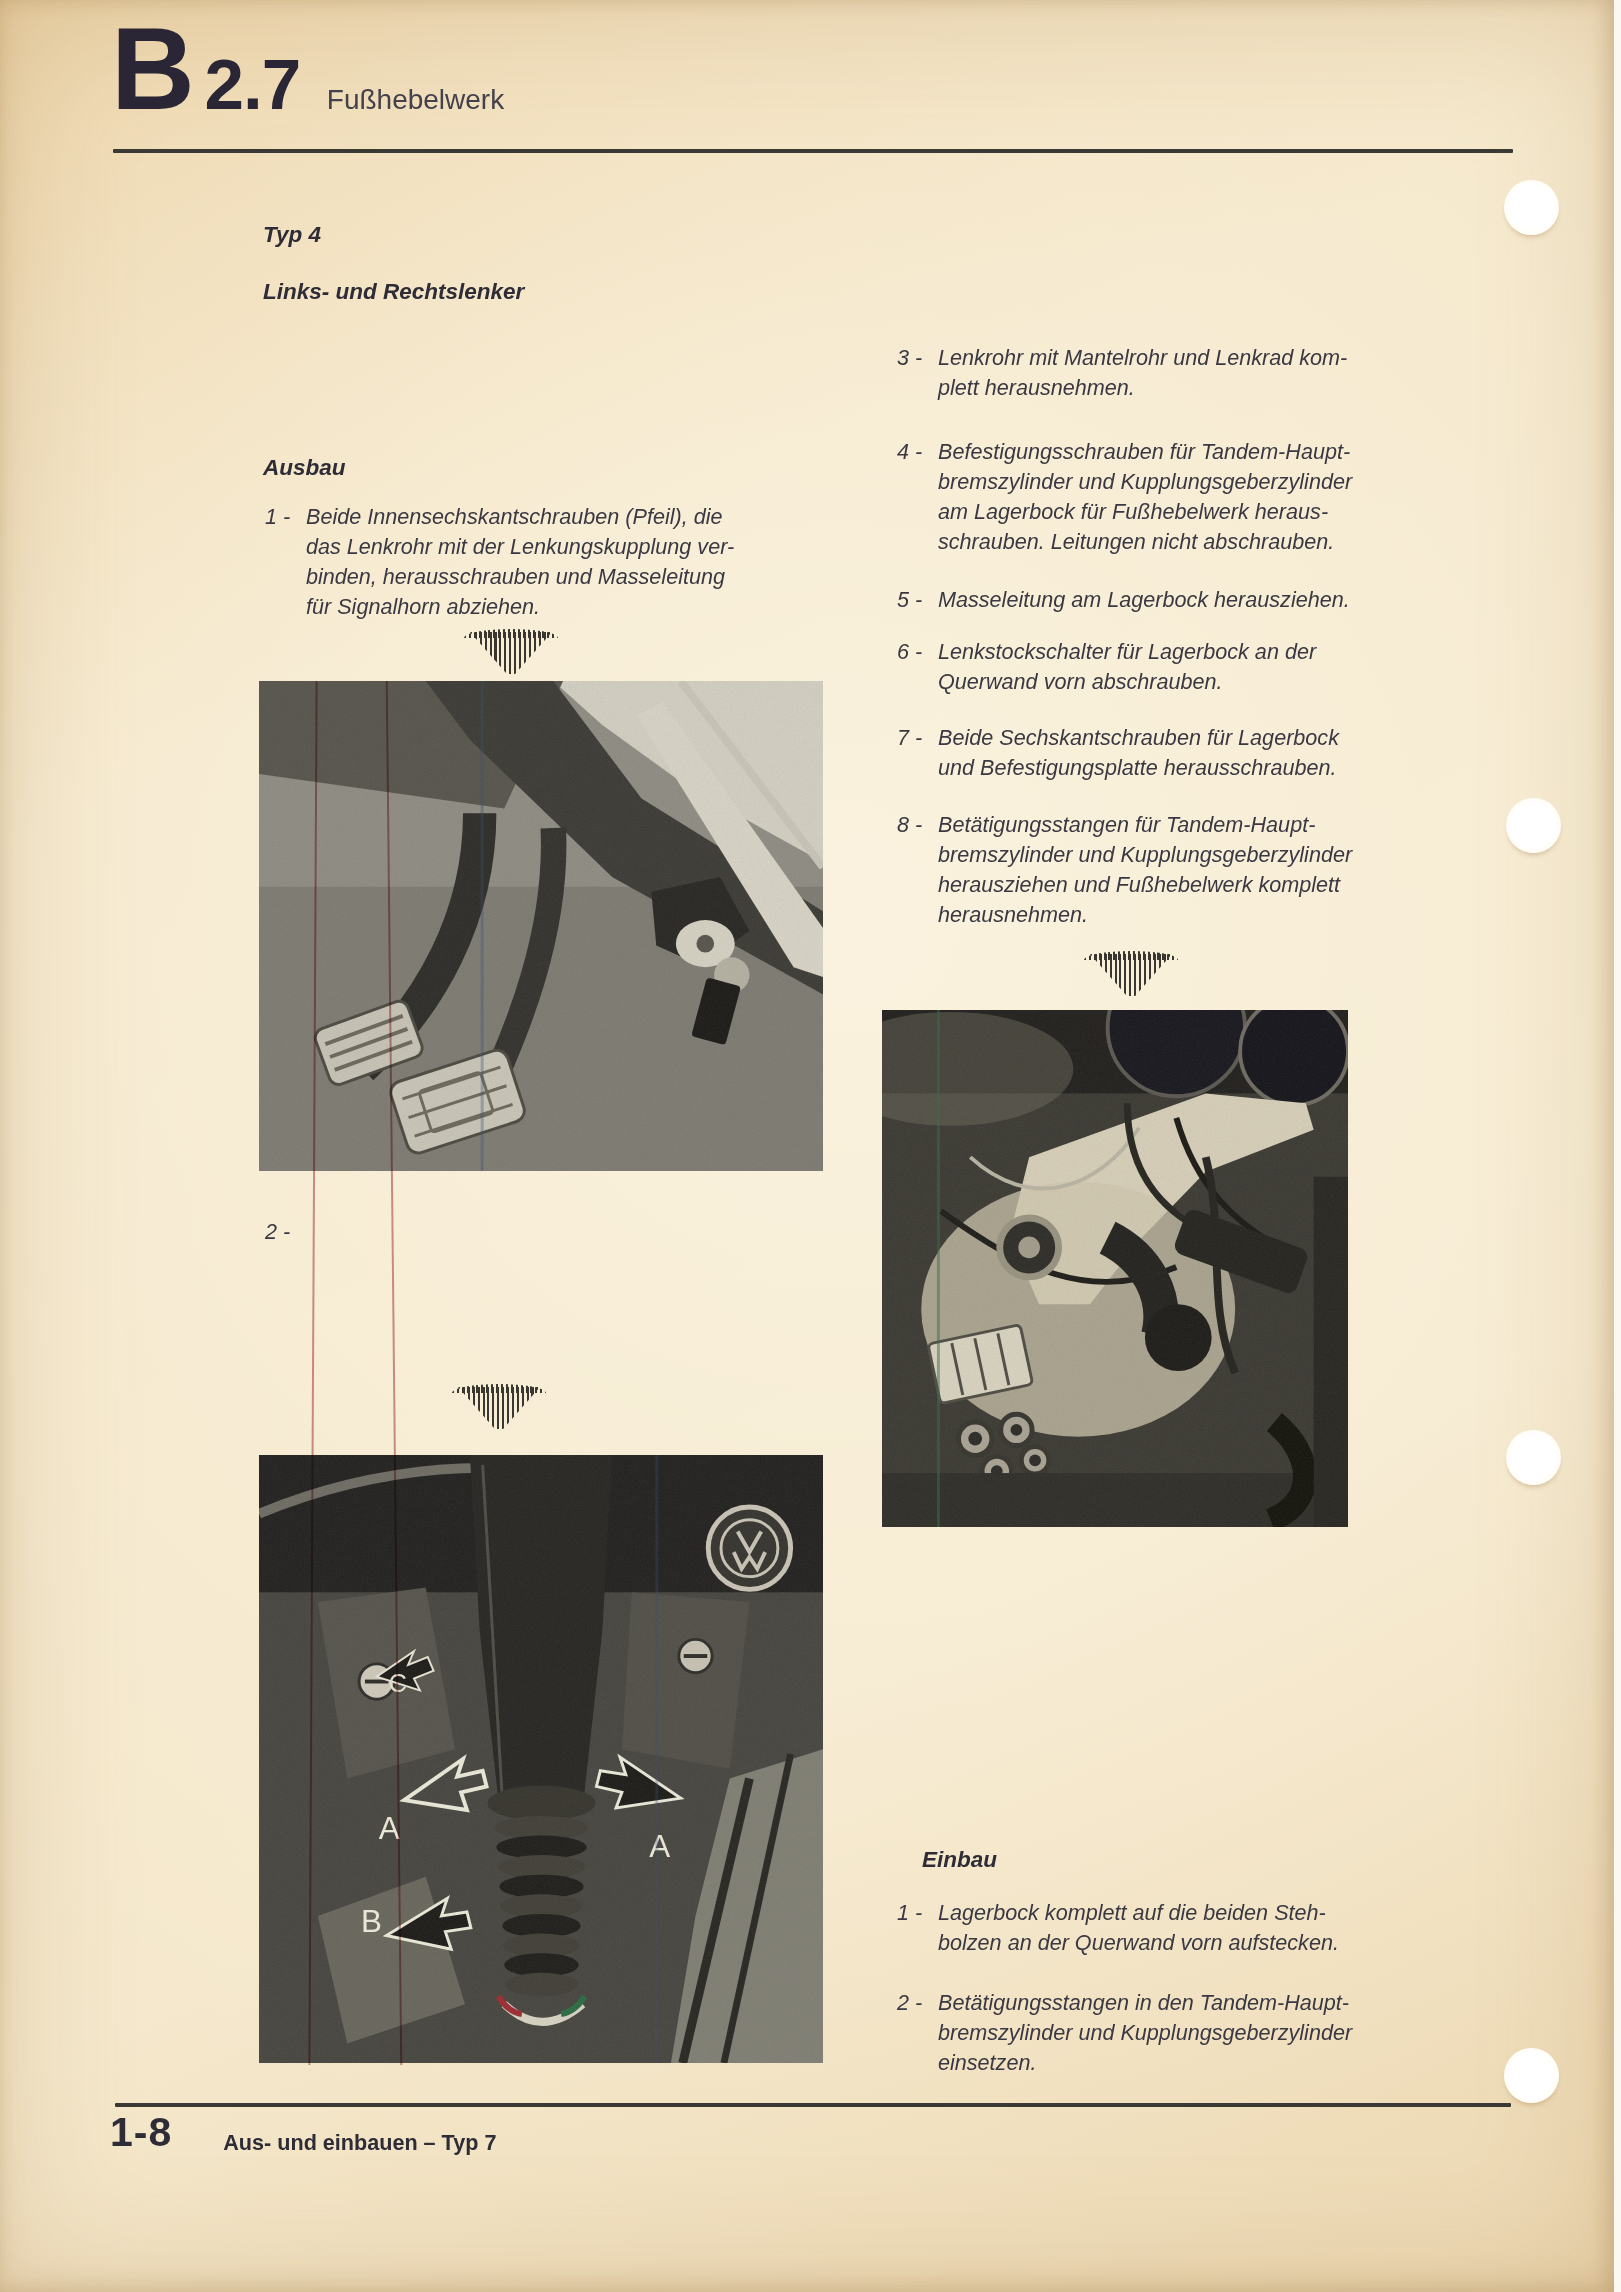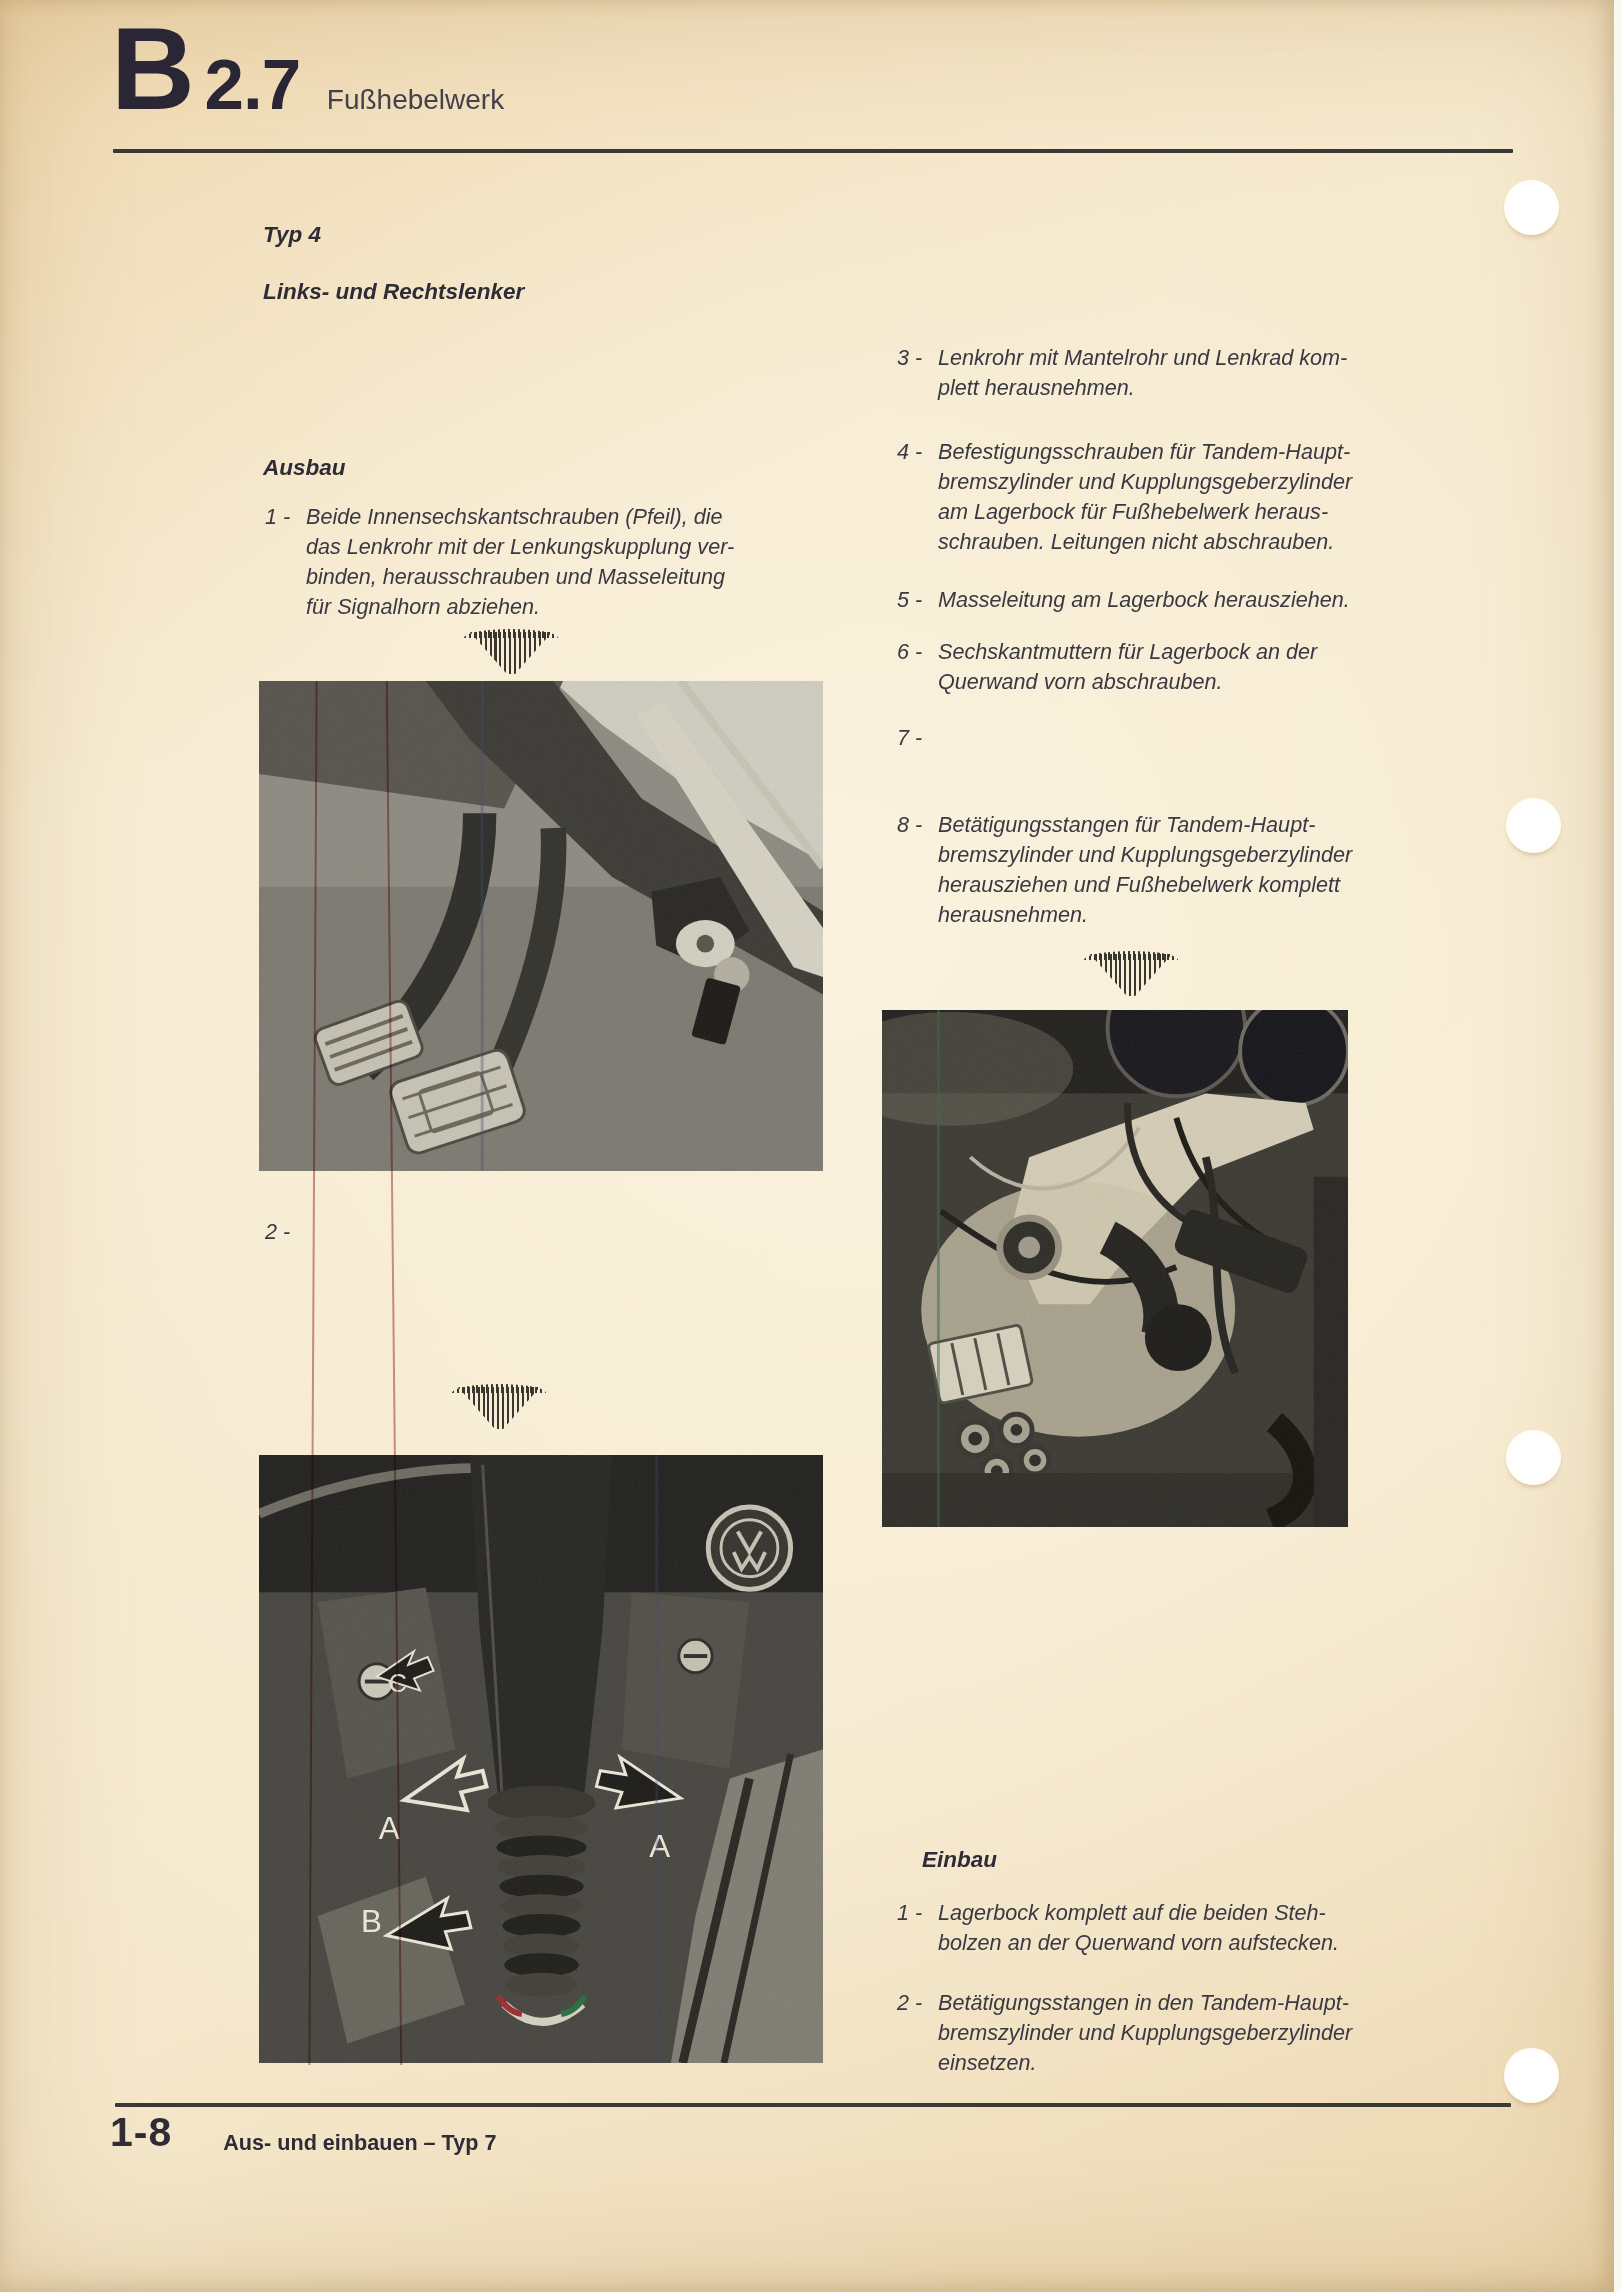--- a/index.html
+++ b/index.html
@@ -201,23 +201,24 @@
     </svg>
   </div>
 
   <div class="abs step col-right" style="top:343px;"><span class="num">3 -</span><span>Lenkrohr mit Mantelrohr und Lenkrad kom-
 plett herausnehmen.</span></div>
   <div class="abs step col-right" style="top:437px;"><span class="num">4 -</span><span>Befestigungsschrauben für Tandem-Haupt-
 bremszylinder und Kupplungsgeberzylinder
 am Lagerbock für Fußhebelwerk heraus-
 schrauben. Leitungen nicht abschrauben.</span></div>
   <div class="abs step col-right" style="top:585px;"><span class="num">5 -</span><span>Masseleitung am Lagerbock herausziehen.</span></div>
-  <div class="abs step col-right" style="top:637px;"><span class="num">6 -</span><span>Sechskantmuttern für Lagerbock an der
+  <div class="abs step col-right" style="top:637px;"><span class="num">6 -</span><span>Lenkstockschalter für Lagerbock an der
 Querwand vorn abschrauben.</span></div>
-  <div class="abs step col-right" style="top:723px;"><span class="num">7 -</span></div>
+  <div class="abs step col-right" style="top:723px;"><span class="num">7 -</span><span>Beide Sechskantschrauben für Lagerbock
+und Befestigungsplatte herausschrauben.</span></div>
   <div class="abs step col-right" style="top:810px;"><span class="num">8 -</span><span>Betätigungsstangen für Tandem-Haupt-
 bremszylinder und Kupplungsgeberzylinder
 herausziehen und Fußhebelwerk komplett
 herausnehmen.</span></div>
 
   <div class="pointer" style="left:1090px;top:951px;"></div>
 
   <div class="photo" style="left:882px;top:1010px;width:466px;height:517px;">
     <svg viewBox="0 0 475 527" preserveAspectRatio="none">
       <defs>

